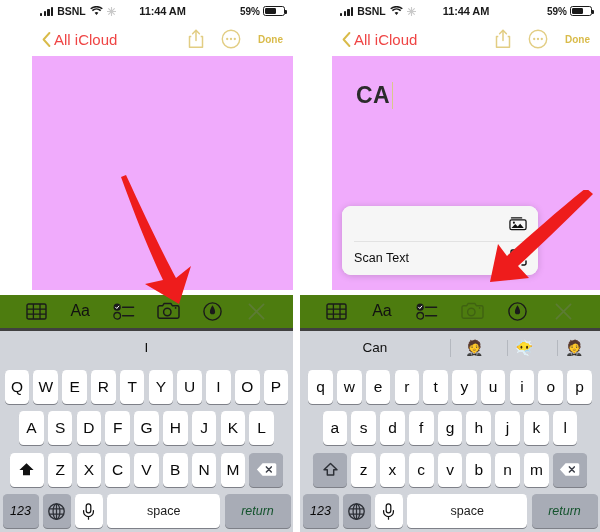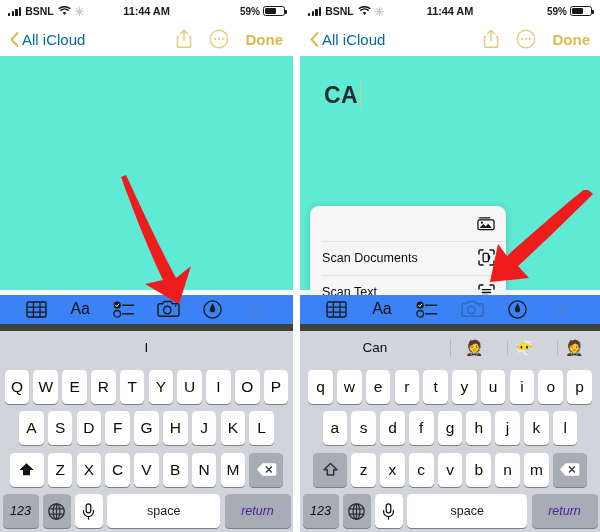--- a/index.html
+++ b/index.html
@@ -1,20 +1,20 @@
 <!DOCTYPE html>
 <html><head>
 <meta charset="utf-8">
 <style>
   * { margin:0; padding:0; box-sizing:border-box; }
   html,body { width:600px; height:532px; background:#ffffff; overflow:hidden; }
   body { font-family:"Liberation Sans", sans-serif; -webkit-font-smoothing:antialiased; }
 
   .stage { position:relative; width:600px; height:532px; background:#ffffff; }
-  .panel { position:absolute; top:0; width:293px; height:532px; background:#ffffff; overflow:hidden; }
+  .panel { position:absolute; top:0; width:293px; height:532px; background:#ffffff; overflow:hidden;padding-left:32px; }
   .panel.left { left:0; }
   .panel.right { left:300px; width:300px; }
 
   
   .statusbar { position:relative; height:22px; display:flex; align-items:center; padding:0 8px; font-size:10.5px; font-weight:bold; color:#1a1a1a; }
   .sb-left { display:flex; align-items:center; gap:4px; }
   .sb-center { position:absolute; left:0; right:0; text-align:center; font-size:11px; font-weight:bold; letter-spacing:-0.1px; }
   .sb-right { margin-left:auto; display:flex; align-items:center; gap:3px; position:relative; z-index:2; }
   .sb-left { position:relative; z-index:2; }
 
@@ -32,47 +32,47 @@
 
   .alarmish { width:9px; height:9px; opacity:.45; }
 
   .batt-pct { font-size:10px; font-weight:bold; }
   .batt { width:22px; height:10.5px; border:1.2px solid #1a1a1a; border-radius:2.6px; position:relative; padding:1.1px; }
   .batt::after { content:""; position:absolute; right:-3px; top:3px; width:1.8px; height:4px; background:#1a1a1a; border-radius:0 1px 1px 0; }
   .batt span { display:block; height:100%; background:#1a1a1a; border-radius:1.2px; }
 
   
   .navbar { height:34px; display:flex; align-items:center; padding:0 10px; color:#d8b83f; position:relative; }
-  .nav-back { display:flex; align-items:center; gap:3px; font-size:15px; color:#0369a1; white-space:nowrap; }
+  .nav-back { display:flex; align-items:center; gap:3px; font-size:15px; color:#ef4444; white-space:nowrap; }
   .chev { width:9px; height:15px; }
   .nav-right { margin-left:auto; display:flex; align-items:center; gap:17px; }
   .share-ic { width:16px; height:20px; }
   .more-ic { width:20px; height:20px; }
-  .done { font-size:15px; font-weight:bold; color:#d9bb4a; }
-
-  
-  .note-body { position:relative; height:234px; background:#5eead4; }
+  .done { font-size:10px; font-weight:bold; color:#d9bb4a; }
+
+  
+  .note-body { position:relative; height:234px; background:#f0abfc; }
   .note-title { position:absolute; left:24px; top:26px; font-size:23px; font-weight:bold; color:#2b2b2b; letter-spacing:.3px; display:flex; align-items:center; }
   .caret { display:inline-block; width:1.6px; height:27px; background:#d8c98b; margin-left:2px; }
 
   
   .ghost { position:absolute; left:22px; top:46px; font-size:13px; color:#faf7ea; letter-spacing:.4px; white-space:nowrap; }
 
   
   .menu { position:absolute; left:10px; top:150px; width:196px; background:#f6f6f6; border-radius:9px;
           box-shadow:0 1px 7px rgba(0,0,0,.17); overflow:hidden; }
   .menu-item { height:34.5px; display:flex; align-items:center; padding:0 11px 0 12px; background:#f6f6f6; position:relative; }
   .menu-item + .menu-item::before { content:""; position:absolute; left:12px; right:0; top:0; height:1px; background:#e2e2e2; }
   .menu-label { font-size:12.5px; color:#0d0d0d; letter-spacing:.05px; }
   .menu-ic { margin-left:auto; width:18px; height:18px; display:flex; align-items:center; justify-content:center; }
 
   
   .kb { position:absolute; left:0; bottom:0; width:100%; background:#d1d4da; }
-  .kb-toolbar { height:36px; background:#3b82f6; display:flex; align-items:center; justify-content:space-around;
-                padding:0 14px; border-bottom:7px solid #404040; }
+  .kb-toolbar { height:36px; background:#4d7c0f; display:flex; align-items:center; justify-content:space-around;
+                padding:0 14px; border-bottom:3px solid #404040; }
   .kb-tool { width:30px; height:26px; display:flex; align-items:center; justify-content:center; }
   .kb-tool.dim { opacity:.33; }
   .kb-tool.dimmer { opacity:.26; }
 
   .suggest { height:34px; background:#d1d4da; display:flex; align-items:stretch; }
   .sug { flex:1; display:flex; align-items:center; justify-content:center; font-size:13.5px; color:#101010; position:relative; }
   .sug + .sug::before { content:""; position:absolute; left:0; top:8px; bottom:8px; width:1px; background:#b4b8bf; }
   .sug-emoji { display:flex; align-items:center; justify-content:space-around; width:100%; height:100%; }
   .sug-emoji span { font-size:15px; position:relative; }
   .sug-emoji span + span::before { content:""; position:absolute; left:-9px; top:1px; bottom:1px; width:1px; background:#b4b8bf; }
@@ -89,21 +89,21 @@
   .r3 .key { width:24.6px; }
   .key.fn { background:#a8acb6; box-shadow:0 1px 0 rgba(97,100,108,.75);font-style:italic; }
   .key.shift { width:34px; }
   .key.shift.filled { background:#ffffff; }
   .key.del { width:34px; }
   .r4 { gap:4.2px; }
   .key.num { width:36px; font-size:12.5px; }
   .key.globe { width:28px; }
   .key.mic { width:28px; background:#ffffff; }
   .key.space { flex:1; font-size:12.5px; color:#1a1a1a; }
-  .key.ret { width:66px; font-size:12.5px; color:#4c1d95; }
+  .key.ret { width:66px; font-size:12.5px; color:#14532d; }
   .r4 .key { height:34px; }
 
   
   .arrow { position:absolute; pointer-events:none; }
 
   svg { display:block; }
 </style>
 </head>
 <body>
 
@@ -359,30 +359,20 @@
           <span class="menu-ic">
             <svg width="19" height="15" viewBox="0 0 19 15">
                 <path d="M2.6 1.6h10.8" stroke="#111" stroke-width="1.3" stroke-linecap="round"></path>
                 <rect x="1" y="3.6" width="17" height="10.3" rx="1.7" stroke="#111" stroke-width="1.35" fill="none"></rect>
                 <path d="M2.6 12.2 6.6 7.9l2.6 2.7 2.6-2.9 3.8 4.5z" fill="#111"></path>
                 <circle cx="5.2" cy="6.6" r="1.1" fill="#111"></circle>
               </svg>
           </span>
         </div>
         <div class="menu-item">
-          <span class="menu-label">Scan Documents</span>
-          <span class="menu-ic">
-            <svg width="17" height="17" viewBox="0 0 17 17">
-                <path d="M1 5V2.4A1.4 1.4 0 0 1 2.4 1H5M12 1h2.6A1.4 1.4 0 0 1 16 2.4V5M16 12v2.6a1.4 1.4 0 0 1-1.4 1.4H12M5 16H2.4A1.4 1.4 0 0 1 1 14.6V12" stroke="#111" stroke-width="1.45" fill="none" stroke-linecap="round"></path>
-                <path d="M6.2 4.3h3.1c.6 0 1.1.5 1.1 1.1v6.2c0 .6-.5 1.1-1.1 1.1H6.2c-.6 0-1.1-.5-1.1-1.1V5.4c0-.6.5-1.1 1.1-1.1z" stroke="#111" stroke-width="1.3" fill="none"></path>
-                <path d="M10.4 5.8c1.3.3 1.9 1.2 1.9 2.6s-.6 2.4-1.9 2.8z" fill="#111"></path>
-              </svg>
-          </span>
-        </div>
-        <div class="menu-item">
           <span class="menu-label">Scan Text</span>
           <span class="menu-ic">
             <svg width="17" height="17" viewBox="0 0 17 17">
                 <path d="M1 5V2.4A1.4 1.4 0 0 1 2.4 1H5M12 1h2.6A1.4 1.4 0 0 1 16 2.4V5M16 12v2.6a1.4 1.4 0 0 1-1.4 1.4H12M5 16H2.4A1.4 1.4 0 0 1 1 14.6V12" stroke="#111" stroke-width="1.45" fill="none" stroke-linecap="round"></path>
                 <path d="M4.4 5.6h8.2M4.4 8.5h8.2M4.4 11.4h5.2" stroke="#111" stroke-width="1.35" stroke-linecap="round"></path>
               </svg>
           </span>
         </div>
       </div>
     </div>

